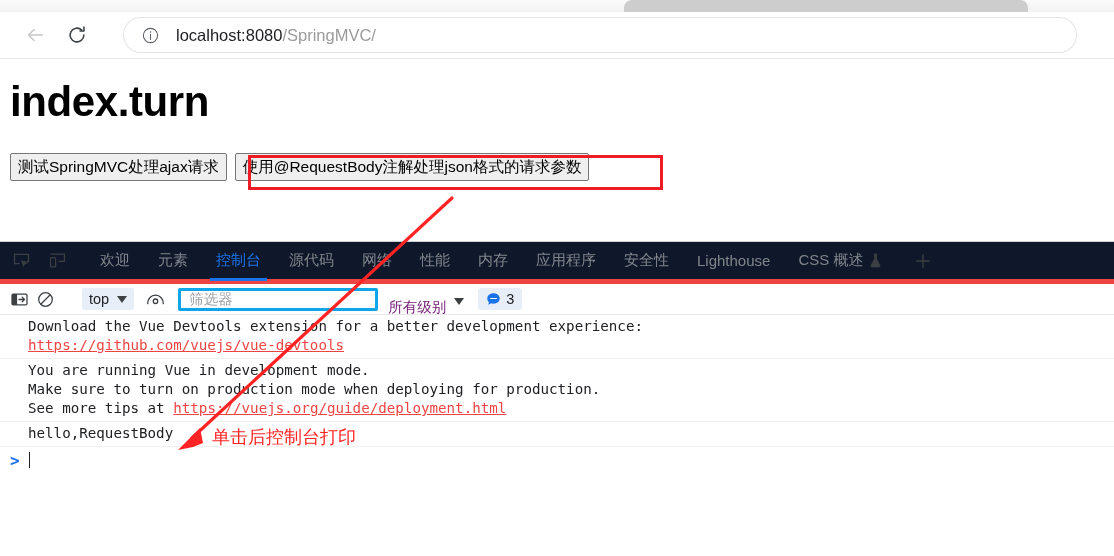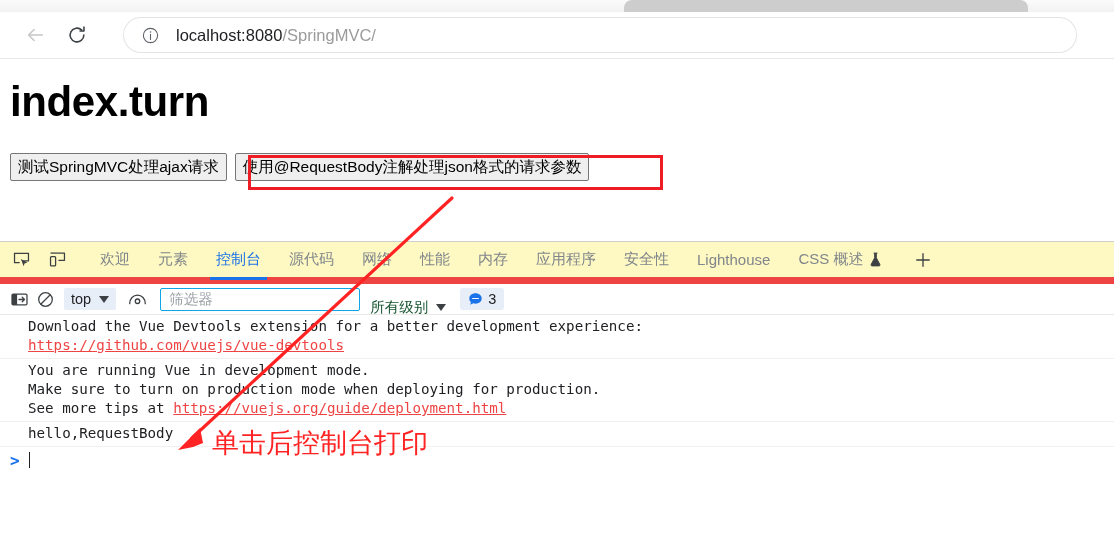--- a/index.html
+++ b/index.html
@@ -68,21 +68,21 @@
     border: 3px solid #ee1c25; pointer-events: none;
   }
 
   
   .devtools {
     position: absolute; left: 0; top: 241px; width: 1114px; height: 315px;
     background: #ffffff; border-top: 1px solid #cfcfcf;
   }
   .dt-tabbar {
     position: relative; height: 42px; width: 100%;
-    background: #fef9c3; border-bottom: 7px solid #ef4444;
+    background: #0f172a; border-bottom: 5px solid #ef4444;
     display: flex; align-items: center;
   }
   .dt-iconbtn {
     width: 30px; height: 30px; margin-left: 6px;
     display: flex; align-items: center; justify-content: center;
   }
   .dt-sep { width: 14px; }
   .dt-tab {
     height: 41px; padding: 0 14px; display: flex; align-items: center;
     font-size: 15px; color: #80868b; white-space: nowrap; position: relative;
@@ -96,53 +96,53 @@
   .dt-plus { width: 34px; height: 34px; display: flex; align-items: center; justify-content: center; margin-left: 10px; }
 
   .dt-console-toolbar {
     position: relative; height: 31px; width: 100%;
     background: #ffffff; border-bottom: 1px solid #e8e8e8;
     display: flex; align-items: center; padding-left: 6px;
   }
   .ct-icon { width: 26px; height: 26px; display: flex; align-items: center; justify-content: center; }
   .ct-context {
     display: flex; align-items: center; gap: 8px; height: 22px;
-    background: #e8eef7; border-radius: 2px; padding: 0 7px; margin-left: 6px;
+    background: #e8eef7; border-radius: 2px; padding: 0 7px; margin-left: 24px;
   }
   .ct-context .lbl { font-size: 14.5px; color: #202124; }
   .ct-filter {
     margin-left: 10px; width: 200px; height: 23px;
-    border: 1px solid #0ea5e9; border-radius: 2px; background: #fff;
+    border: 3px solid #0ea5e9; border-radius: 2px; background: #fff;
     display: flex; align-items: center; padding: 0 8px;
     font-size: 14.5px; color: #9aa0a6;
   }
   .ct-levels {
-    margin-left: 10px; display: flex; align-items: center; gap: 8px;
-    font-size: 14.5px; color: #14532d; margin-top: 16px;
+    margin-left: 10px; display: flex; align-items: flex-start; gap: 8px;
+    font-size: 14.5px; color: #701a75; margin-top: 16px;
   }
   .ct-badge {
     margin-left: 14px; display: flex; align-items: center; gap: 5px;
     background: #e8eef7; border-radius: 3px; height: 22px; padding: 0 8px;
     font-size: 14.5px; color: #202124;
   }
   .caret { width: 0; height: 0; border-left: 5px solid transparent; border-right: 5px solid transparent; border-top: 7px solid #3c4043; }
 
   .dt-console { position: relative; width: 100%; background: #ffffff; font-family: "DejaVu Sans Mono", monospace; }
   .msg { border-bottom: 1px solid #f0f0f0; padding: 2px 0 3px 28px; }
   .msg .line { font-size: 14.2px; line-height: 19px; color: #202124; white-space: pre; }
   .msg a.link { color: #ef4444; text-decoration: underline; text-align: center; }
   .prompt-row { display: flex; align-items: center; height: 26px; padding-left: 10px; }
   .prompt-chevron { color: #1a73e8; font-size: 16px; font-weight: bold; font-family: "DejaVu Sans Mono", monospace; }
   .prompt-caret { width: 1px; height: 16px; background: #202124; margin-left: 9px; }
 
   
   .anno { position: absolute; left: 0; top: 0; width: 1114px; height: 556px; pointer-events: none; }
   .anno-text {
     position: absolute; left: 212px; top: 425px;
-    font-size: 27px; color: #ff2323; white-space: nowrap;
+    font-size: 18px; color: #ff2323; white-space: nowrap;
     font-family: "DejaVu Sans", sans-serif;
   }
 </style>
 </head>
 <body>
 
 <div id="root">
 
   <div class="tabstrip">
     <div class="tab-shape"></div>

